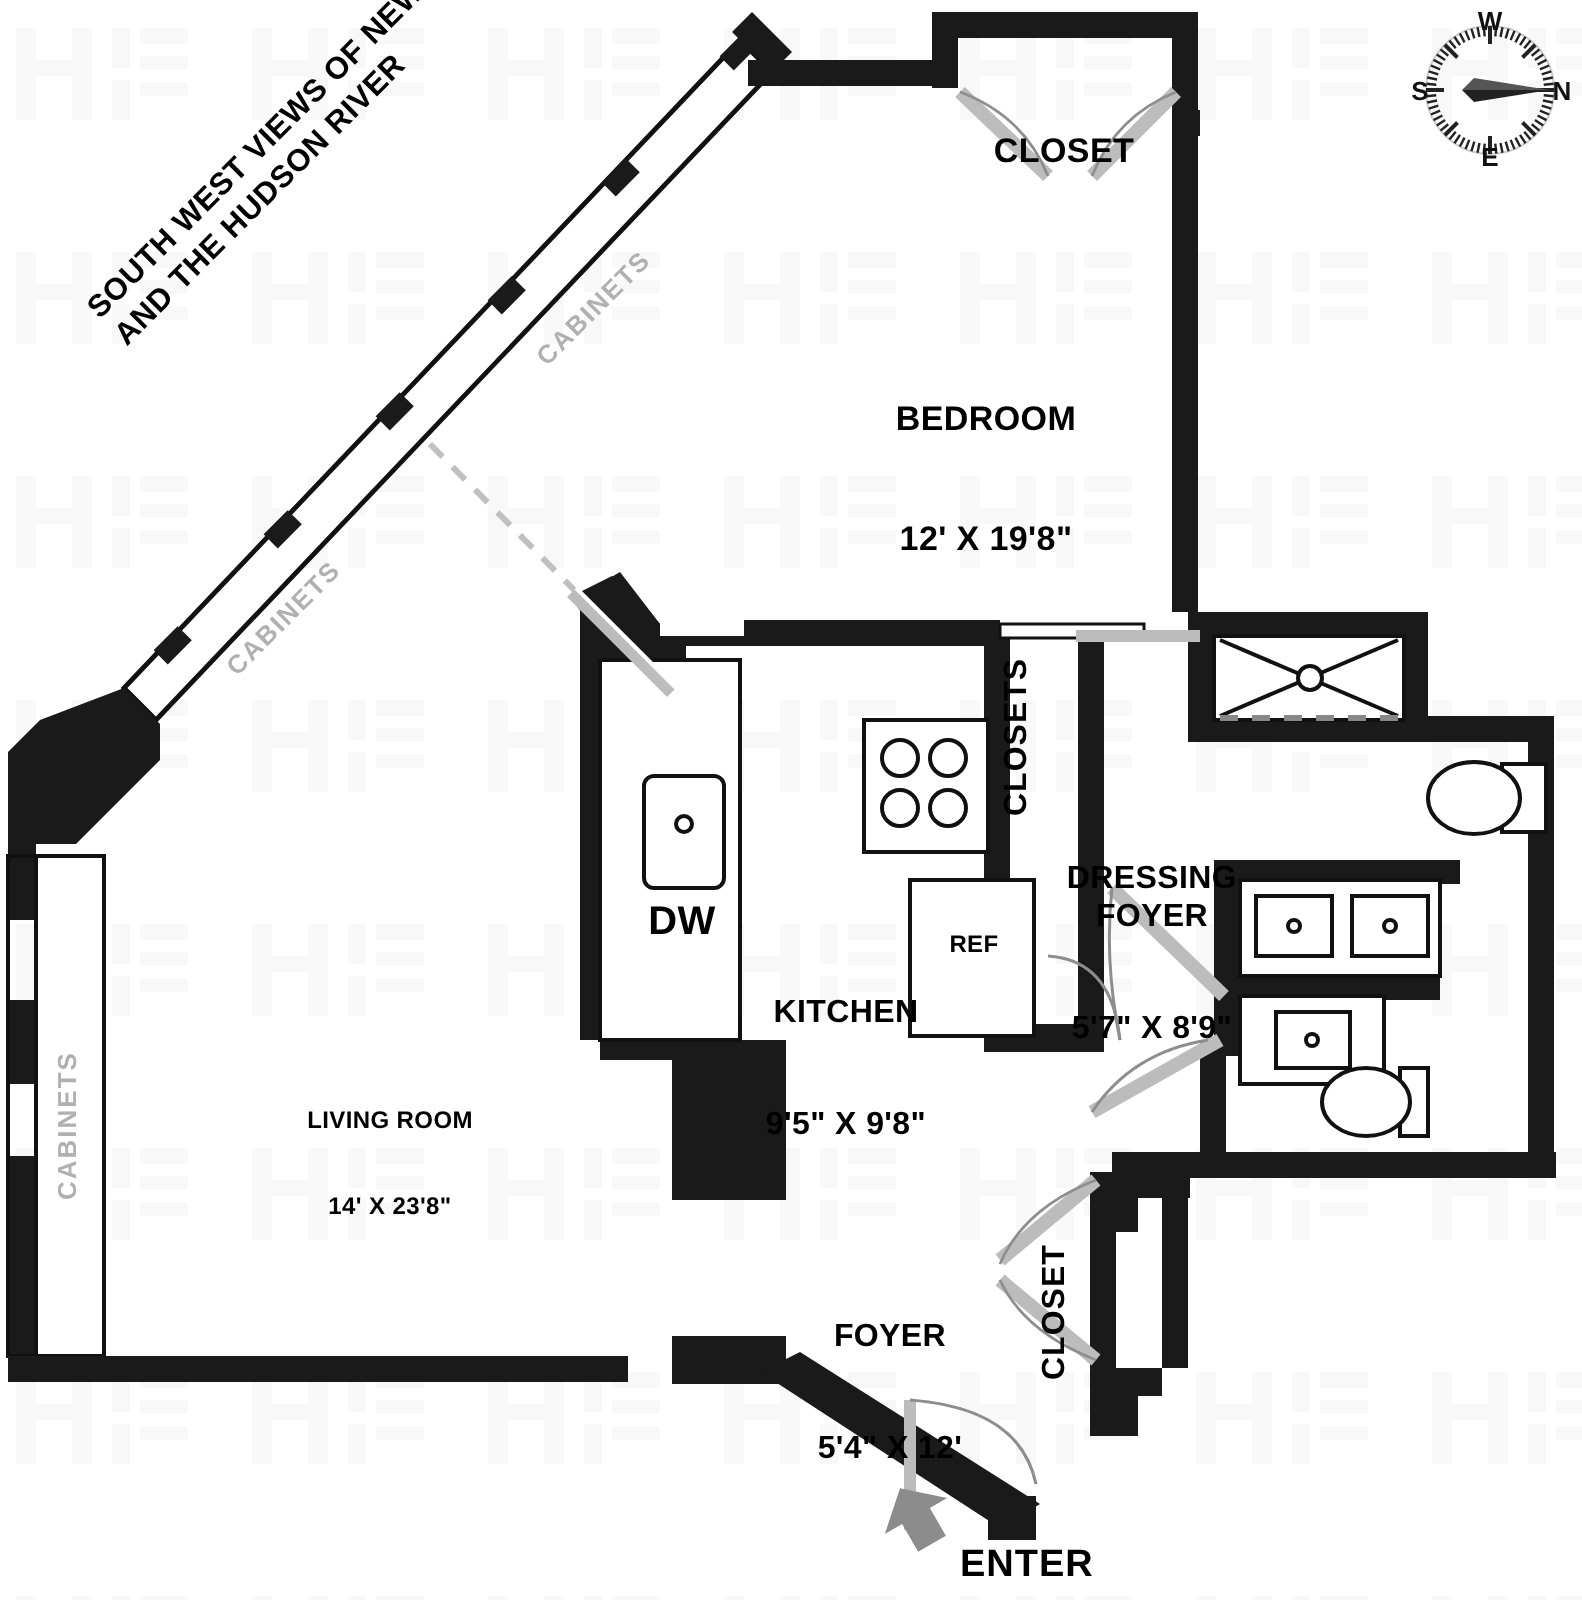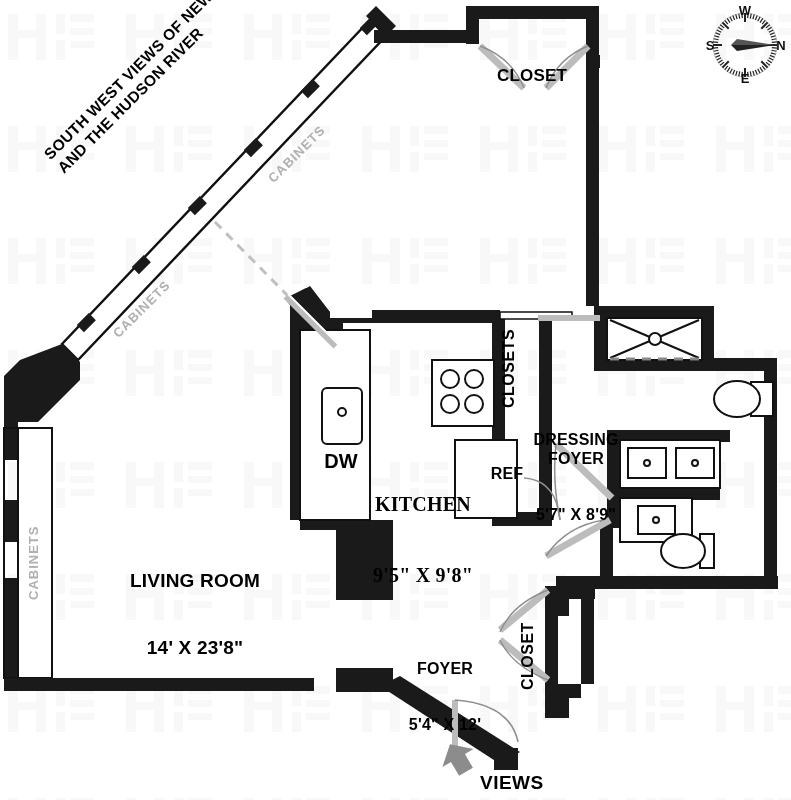--- a/index.html
+++ b/index.html
@@ -354,45 +354,49 @@
   <div class="cabinet-label" style="left:265px; top:175px; transform:rotate(-45deg); transform-origin:left top; font-size:13px;">CABINETS</div>
 
   <div class="cabinet-label" style="left:110px; top:330px; transform:rotate(-45deg); transform-origin:left top; font-size:13px;">CABINETS</div>
 
   <div class="cabinet-label" style="left:26px; top:600px; transform:rotate(-90deg); transform-origin:left top; font-size:13px;">CABINETS</div>
 
   <div class="room-label" style="left:462px; top:26px; width:140px; font-size:17px;">
     <span class="lbl-name">CLOSET</span>
   </div>
 
+  <div class="room-label" style="left:398px; top:160px; width:190px; font-size:17px;">
+    <span class="lbl-name">BEDROOM</span>
+    <span class="lbl-dim">12' X 19'8"</span>
+  </div>
 
   <div class="vert-label" style="left:500px; top:408px; transform:rotate(-90deg); transform-origin:left top; font-size:16px;">CLOSETS</div>
 
   <div class="room-label" style="left:515px; top:393px; width:122px; font-size:16px;">
     <span class="lbl-name" style="white-space:pre-line;">DRESSING
 FOYER</span>
     <span class="lbl-dim">5'7" X 8'9"</span>
   </div>
 
   <div class="room-label" style="left:316px; top:450px; width:50px; font-size:20px;">DW</div>
 
-  <div class="room-label" style="left:358px; top:446px; width:130px; font-size:20px;font-family:Liberation Serif, serif;">
+  <div class="room-label" style="left:358px; top:460px; width:130px; font-size:16px;">
     <span class="lbl-name">KITCHEN</span>
     <span class="lbl-dim">9'5" X 9'8"</span>
   </div>
 
-  <div class="room-label" style="left:481px; top:465px; width:52px; font-size:16px;">REF</div>
-
-  <div class="room-label" style="left:100px; top:525px; width:190px; font-size:19px;">
+  <div class="room-label" style="left:461px; top:465px; width:52px; font-size:12px;">REF</div>
+
+  <div class="room-label" style="left:100px; top:525px; width:190px; font-size:12px;">
     <span class="lbl-name">LIVING ROOM</span>
     <span class="lbl-dim">14' X 23'8"</span>
   </div>
 
   <div class="room-label" style="left:375px; top:622px; width:140px; font-size:16px;">
     <span class="lbl-name">FOYER</span>
     <span class="lbl-dim">5'4" X 12'</span>
   </div>
 
   <div class="vert-label" style="left:519px; top:690px; transform:rotate(-90deg); transform-origin:left top; font-size:16px;">CLOSET</div>
 
-  <div id="enter-label" style="left:480px; top:772px; font-size:19px;">VIEWS</div>
+  <div id="enter-label" style="left:480px; top:772px; font-size:19px;">ENTER</div>
 
 </div>
 
 </body></html>

